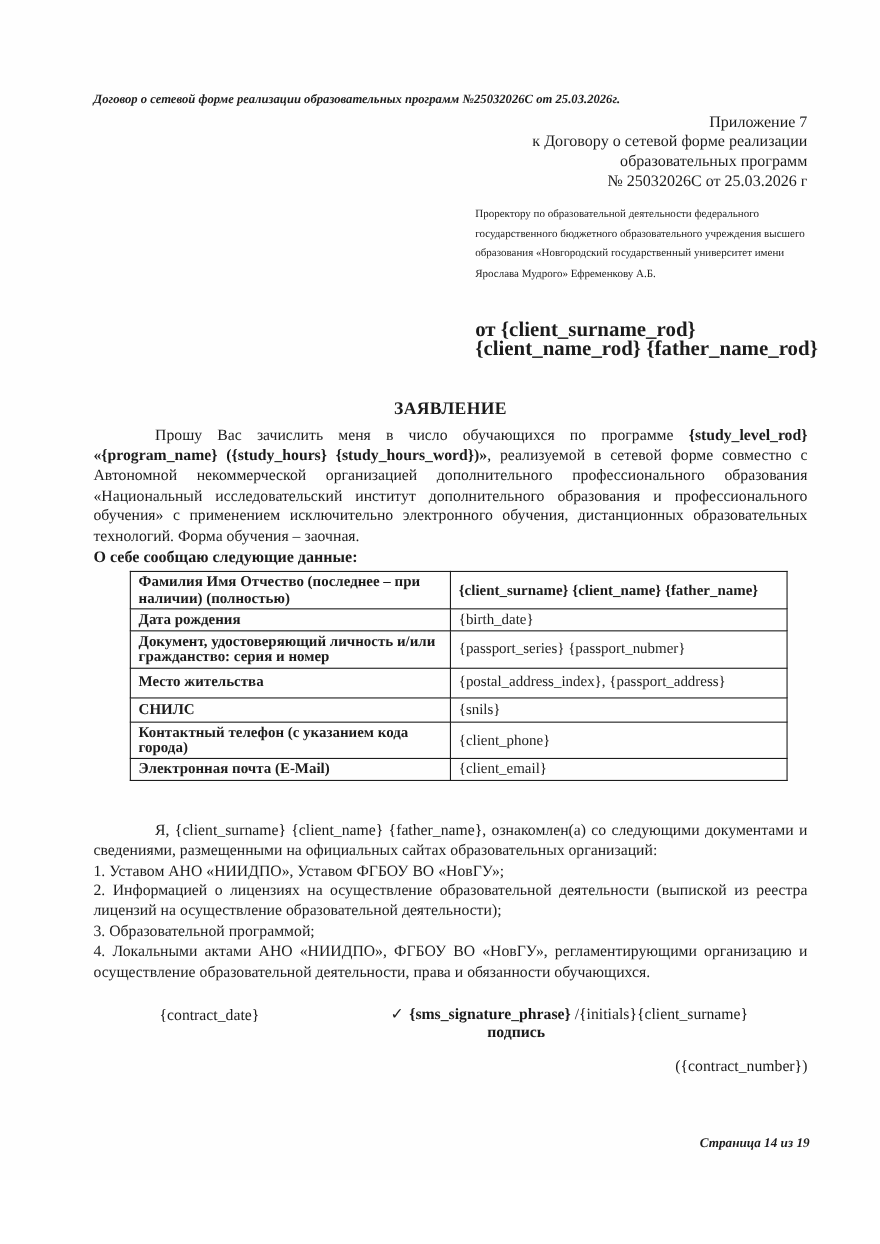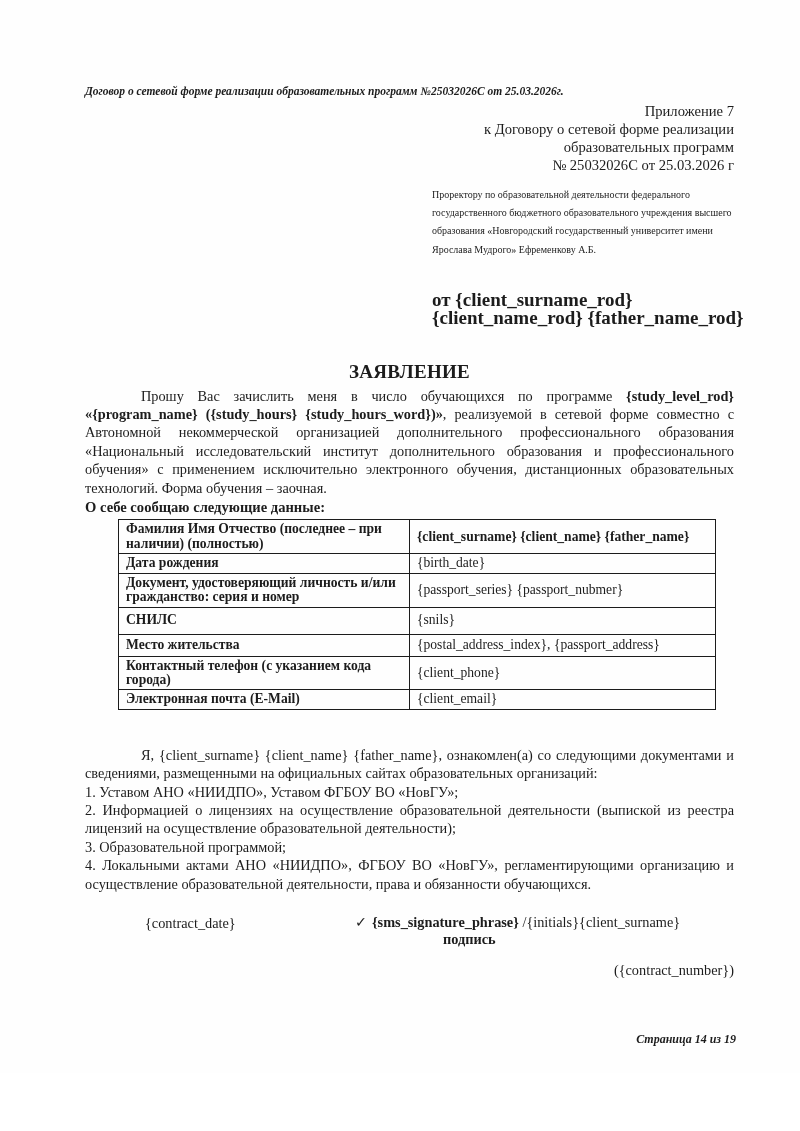--- a/index.html
+++ b/index.html
@@ -40,21 +40,21 @@
     width:322px;
     margin-top:32px;
     font-weight:bold;
     font-size:19px;
     line-height:18.2px;
   }
   .doc-title{
     margin-top:36px;
     text-align:center;
     font-weight:bold;
-    font-size:19px;
+    font-size:16px;
     letter-spacing:.3px;
   }
   .body-par{
     margin:5px 0 0 0;
     text-align:justify;
     text-indent:56px;
     font-size:14.3px;
     line-height:18.4px;
   }
   .lead-line{
@@ -154,26 +154,26 @@
       </tr>
       <tr>
         <td class="lbl">Дата рождения</td>
         <td class="val">{birth_date}</td>
       </tr>
       <tr>
         <td class="lbl">Документ, удостоверяющий личность и/или гражданство: серия и номер</td>
         <td class="val">{passport_series} {passport_nubmer}</td>
       </tr>
       <tr>
+        <td class="lbl">Место жительства</td>
+        <td class="val">{postal_address_index}, {passport_address}</td>
+      </tr>
+      <tr>
         <td class="lbl">СНИЛС</td>
         <td class="val">{snils}</td>
-      </tr>
-      <tr>
-        <td class="lbl">Место жительства</td>
-        <td class="val">{postal_address_index}, {passport_address}</td>
       </tr>
       <tr>
         <td class="lbl">Контактный телефон (с указанием кода города)</td>
         <td class="val">{client_phone}</td>
       </tr>
       <tr>
         <td class="lbl">Электронная почта (E-Mail)</td>
         <td class="val">{client_email}</td>
       </tr>
     </tbody>

